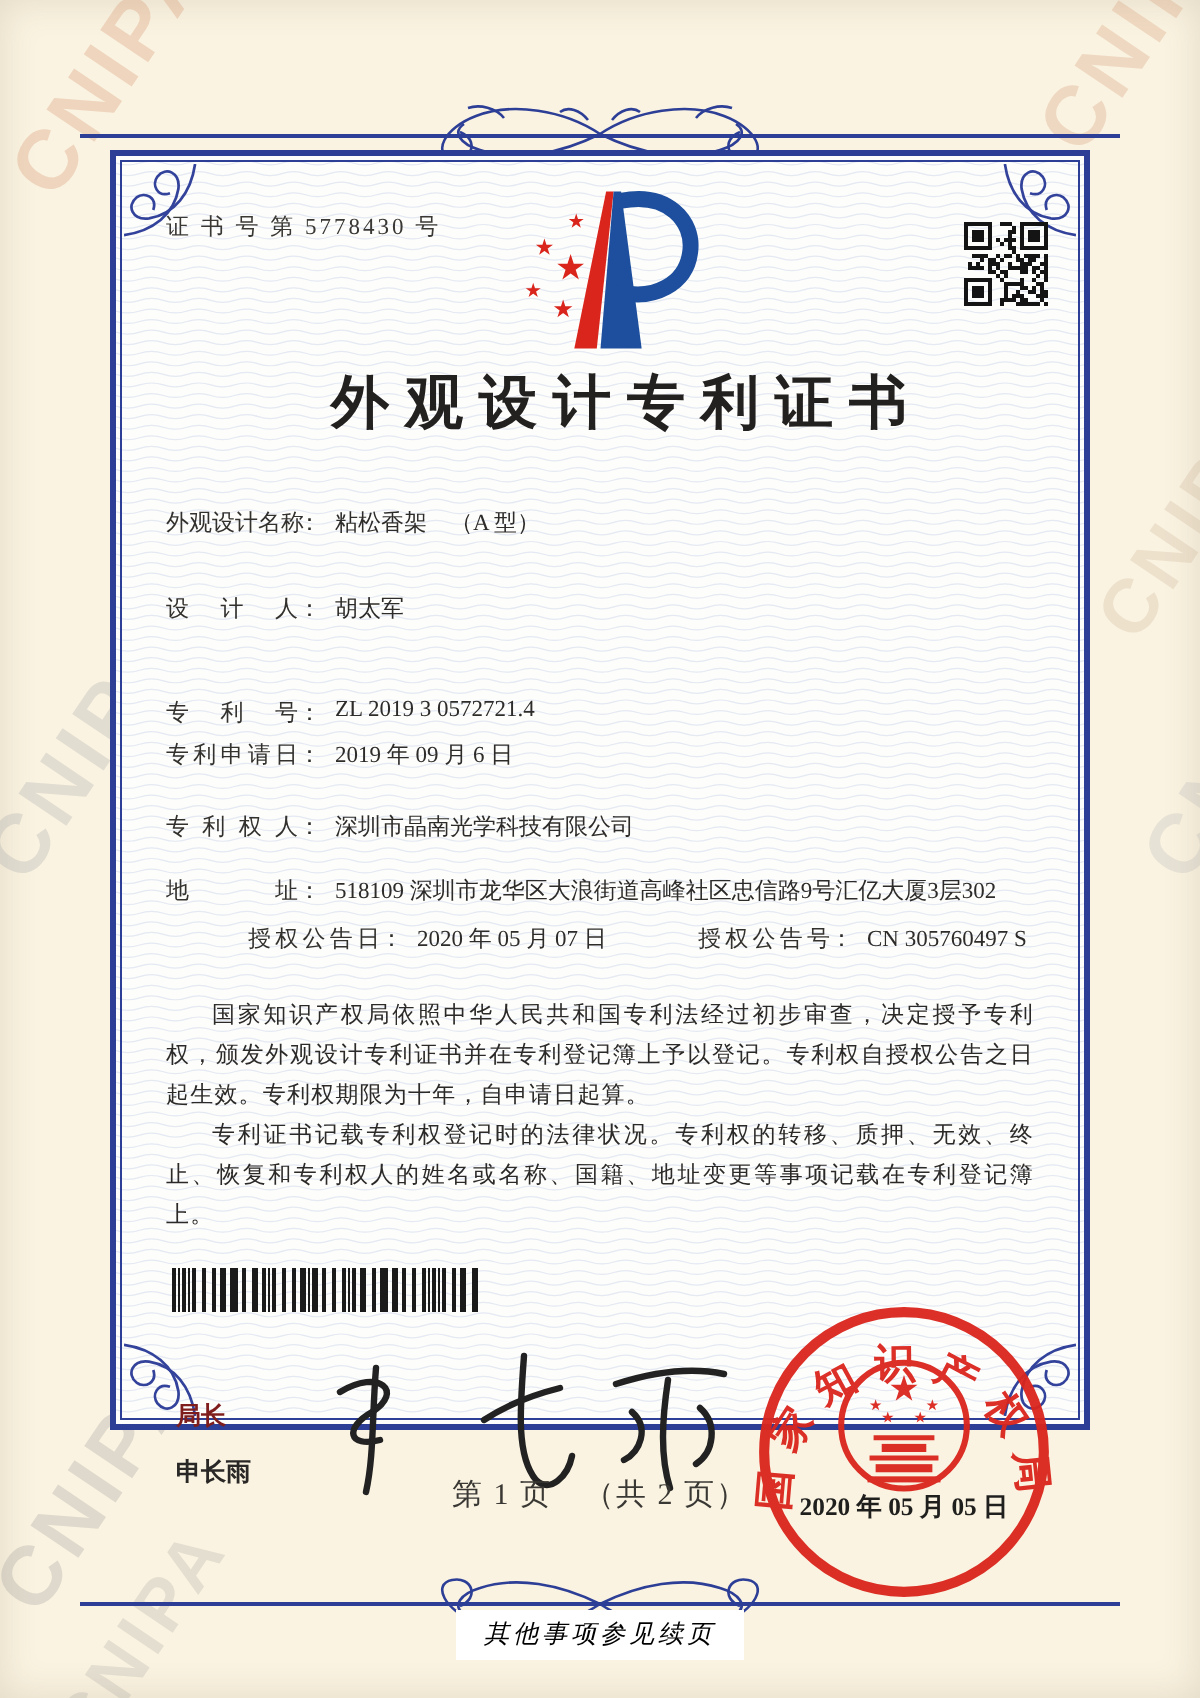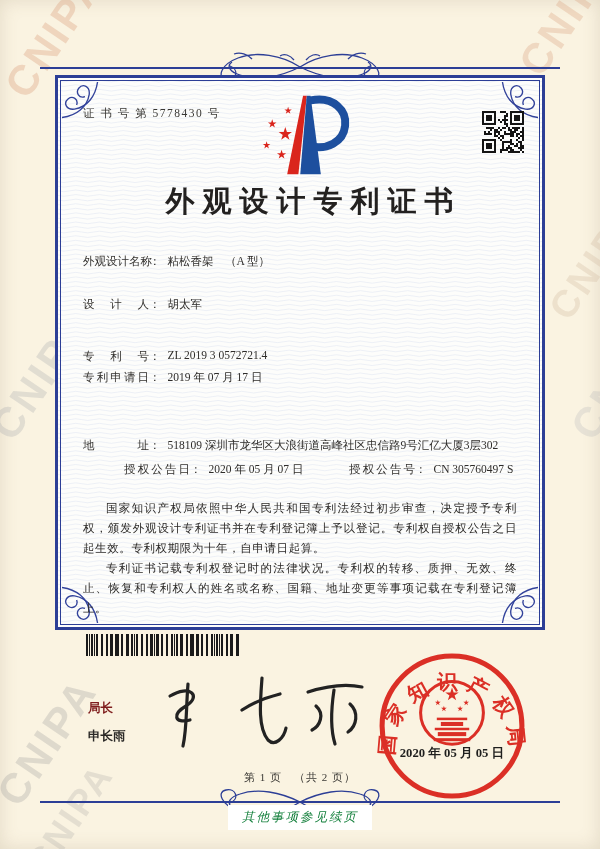--- a/index.html
+++ b/index.html
@@ -16,21 +16,21 @@
   .wm-g1{left:-30px;top:352px;color:rgba(154,160,168,.26);}
   .wm-g2{left:550px;top:352px;color:rgba(154,160,168,.20);}
   .wm-g3{left:-24px;top:718px;color:rgba(150,150,150,.28);}
   .wm-g4{left:8px;top:798px;color:rgba(150,150,150,.22);font-size:36px;}
   
   .orn-line{position:absolute;left:40px;width:520px;height:2px;background:#2c3e96;}
   .orn-top{top:67px;} .orn-bottom{top:801px;}
   .dragons{position:absolute;left:190px;width:220px;height:34px;}
   .dragons-top{top:50px;} .dragons-bottom{top:785px;transform:scaleY(-1);}
   
-  .frame{position:absolute;left:55px;top:75px;width:490px;height:555px;
+  .frame{position:absolute;left:55px;top:75px;width:490px;height:640px;
          border:3px solid #2c3e96;background:#fdfdfb;box-sizing:border-box;}
   .frame-inner{position:absolute;inset:2px;border:1px solid #2c3e96;pointer-events:none;}
   svg.waves{position:absolute;inset:0;width:100%;height:100%;}
   svg.waves path{stroke:#dde3f0;fill:none;stroke-width:.7;opacity:.8;}
   .curl{position:absolute;width:46px;height:46px;}
   .curl path{stroke:#33439b;stroke-width:1.3;fill:none;}
   .curl-br{right:4px;bottom:4px;}
   .curl-tl{left:4px;top:4px;transform:rotate(180deg);}
   .curl-tr{right:4px;top:4px;transform:rotate(270deg);}
   .curl-bl{left:4px;bottom:4px;transform:rotate(90deg);}
@@ -55,28 +55,28 @@
     background:
       repeating-linear-gradient(90deg,#1a1a1a 0 2px,rgba(0,0,0,0) 2px 5px),
       repeating-linear-gradient(90deg,#1a1a1a 0 1px,rgba(0,0,0,0) 1px 8px),
       repeating-linear-gradient(90deg,rgba(0,0,0,0) 0 3px,#1a1a1a 3px 4px,rgba(0,0,0,0) 4px 13px);}
   .director-title{position:absolute;left:30px;top:622px;font-size:12.5px;font-weight:600;
       font-family:"Liberation Sans","DejaVu Sans",sans-serif;color:#7f1d1d;}
   .director-name{position:absolute;left:30px;top:650px;font-size:12.5px;font-weight:600;
       font-family:"Liberation Sans","DejaVu Sans",sans-serif;color:#2a2826;}
   .signature{position:absolute;left:92px;top:592px;width:225px;height:88px;}
   .signature path{stroke:#222;stroke-width:3.2;fill:none;stroke-linecap:round;}
-  .page-num{position:absolute;left:0;right:0;top:692px;text-align:center;font-size:11px;
+  .page-num{position:absolute;left:0;right:0;top:660px;text-align:center;font-size:15px;
             letter-spacing:1px;color:#3a3834;}
   
   .seal{position:absolute;left:376px;top:650px;width:152px;height:152px;opacity:.95;}
   
   .note{position:absolute;left:50%;top:805px;transform:translateX(-50%);
         background:#ffffff;padding:4px 14px;font-size:12.5px;font-style:italic;
-        letter-spacing:2px;color:#15803d;white-space:nowrap;}
+        letter-spacing:2px;color:#000000;white-space:nowrap;}
 </style>
 </head>
 <body>
 
 <div class="page">
 
   <span class="wm wm-p1">CNIPA</span>
   <span class="wm wm-p2">CNIPA</span>
   <span class="wm wm-t1">CNIPA</span>
   <span class="wm wm-g1">CNIPA</span>
@@ -391,21 +391,24 @@
     <div class="frow r0">
       <span class="flabel">外观设计名称</span><span class="fcolon">：</span><span class="fvalue">粘松香架　（A 型）</span>
     </div>
     <div class="frow r1">
       <span class="flabel">设计人</span><span class="fcolon">：</span><span class="fvalue">胡太军</span>
     </div>
     <div class="frow r2">
       <span class="flabel">专利号</span><span class="fcolon">：</span><span class="fvalue">ZL 2019 3 0572721.4</span>
     </div>
     <div class="frow r3">
-      <span class="flabel">专利申请日</span><span class="fcolon">：</span><span class="fvalue">2019 年 07 月 17 日</span>
+      <span class="flabel">专利申请日</span><span class="fcolon">：</span><span class="fvalue">2019 年 09 月 6 日</span>
+    </div>
+    <div class="frow r4">
+      <span class="flabel">专利权人</span><span class="fcolon">：</span><span class="fvalue">深圳市晶南光学科技有限公司</span>
     </div>
     <div class="frow r5">
       <span class="flabel">地址</span><span class="fcolon">：</span><span class="fvalue">518109 深圳市龙华区大浪街道高峰社区忠信路9号汇亿大厦3层302</span>
     </div>
     <div class="frow rg">
       <span class="grant-grp1"><span class="flabel">授权公告日</span><span class="fcolon">：</span><span class="fvalue">2020 年 05 月 07 日</span></span><span><span class="flabel">授权公告号</span><span class="fcolon">：</span><span class="fvalue">CN 305760497 S</span></span>
     </div>
 
     <div class="notices">
       <p>国家知识产权局依照中华人民共和国专利法经过初步审查，决定授予专利权，颁发外观设计专利证书并在专利登记簿上予以登记。专利权自授权公告之日起生效。专利权期限为十年，自申请日起算。</p>

